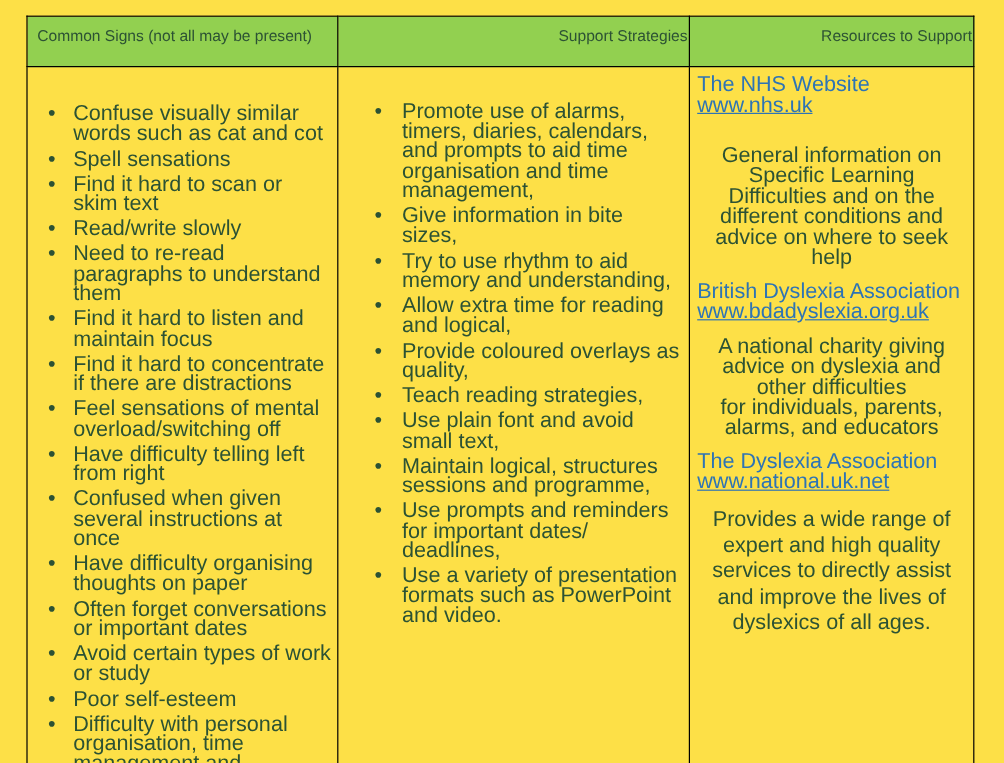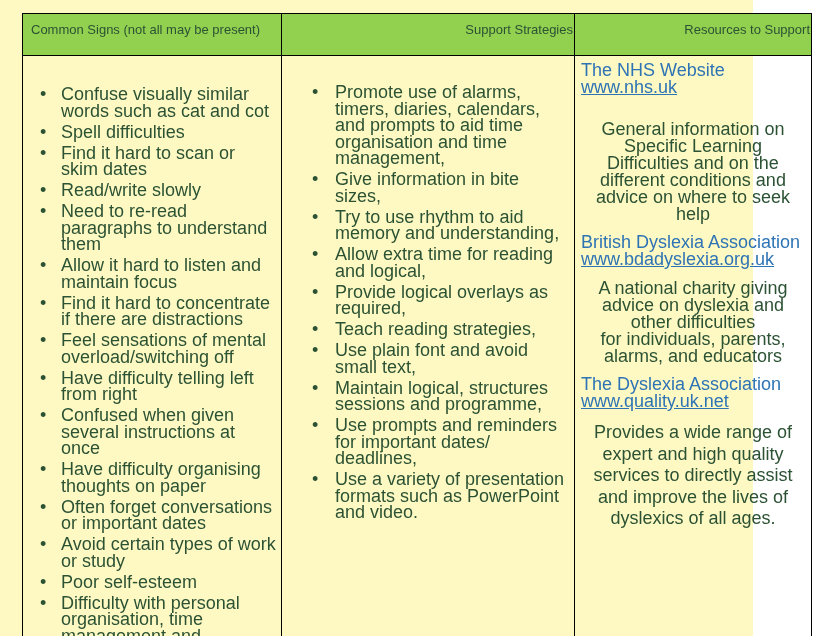--- a/index.html
+++ b/index.html
@@ -6,23 +6,23 @@
     margin: 0;
     padding: 0;
     width: 837px;
     height: 636px;
     background: #ffffff;
     overflow: hidden;
     font-family: "Liberation Sans", "DejaVu Sans", sans-serif;
   }
   .page {
     position: relative;
-    width: 753px;
+    width: 837px;
     height: 636px;
-    background: #fef9c3;
+    background: #fde047;
   }
   table.support-table {
     position: absolute;
     left: 22px;
     top: 13px;
     width: 789px;
     height: 606px;
     border-collapse: collapse;
     table-layout: fixed;
   }
@@ -96,55 +96,55 @@
         <th class="h-left">Common Signs (not all may be present)</th>
         <th class="h-center">Support Strategies</th>
         <th class="h-center">Resources to Support</th>
       </tr>
     </thead>
     <tbody>
       <tr>
         <td class="signs-cell">
           <ul class="bullet-list" id="signs-list">
               <li>Confuse visually similar words such as cat and cot</li>
-              <li>Spell difficulties</li>
-              <li>Find it hard to scan or skim dates</li>
+              <li>Spell sensations</li>
+              <li>Find it hard to scan or skim text</li>
               <li>Read/write slowly</li>
               <li>Need to re-read paragraphs to understand them</li>
-              <li>Allow it hard to listen and maintain focus</li>
+              <li>Find it hard to listen and maintain focus</li>
               <li>Find it hard to concentrate if there are distractions</li>
               <li>Feel sensations of mental overload/switching off</li>
               <li>Have difficulty telling left from right</li>
               <li>Confused when given several instructions at once</li>
               <li>Have difficulty organising thoughts on paper</li>
               <li>Often forget conversations or important dates</li>
               <li>Avoid certain types of work or study</li>
               <li>Poor self-esteem</li>
               <li>Difficulty with personal organisation, time management and prioritising tasks</li>
             </ul>
         </td>
         <td class="strategies-cell">
           <ul class="bullet-list" id="strategies-list">
               <li>Promote use of alarms, timers, diaries, calendars, and prompts to aid time organisation and time management,</li>
               <li>Give information in bite sizes,</li>
               <li>Try to use rhythm to aid memory and understanding,</li>
               <li>Allow extra time for reading and logical,</li>
-              <li>Provide logical overlays as required,</li>
+              <li>Provide coloured overlays as quality,</li>
               <li>Teach reading strategies,</li>
               <li>Use plain font and avoid small text,</li>
               <li>Maintain logical, structures sessions and programme,</li>
               <li>Use prompts and reminders for important dates/ deadlines,</li>
               <li>Use a variety of presentation formats such as PowerPoint and video.</li>
             </ul>
         </td>
         <td class="resources-cell" id="resources-cell">
             <p class="res-link inline"><span>The NHS Website </span><a>www.nhs.uk</a></p>
             <p class="res-desc">General information on Specific Learning Difficulties and on the different conditions and advice on where to seek help</p>
             <p class="res-link"><span>British Dyslexia Association</span><br><a>www.bdadyslexia.org.uk</a></p>
             <p class="res-desc">A national charity giving advice on dyslexia and other difficulties
 for individuals, parents, alarms, and educators</p>
-            <p class="res-link"><span>The Dyslexia Association</span><br><a>www.quality.uk.net</a></p>
+            <p class="res-link"><span>The Dyslexia Association</span><br><a>www.national.uk.net</a></p>
             <p class="res-desc loose">Provides a wide range of expert and high quality services to directly assist and improve the lives of dyslexics of all ages.</p>
           </td>
       </tr>
     </tbody>
   </table>
 </div>
 
 </body></html>

